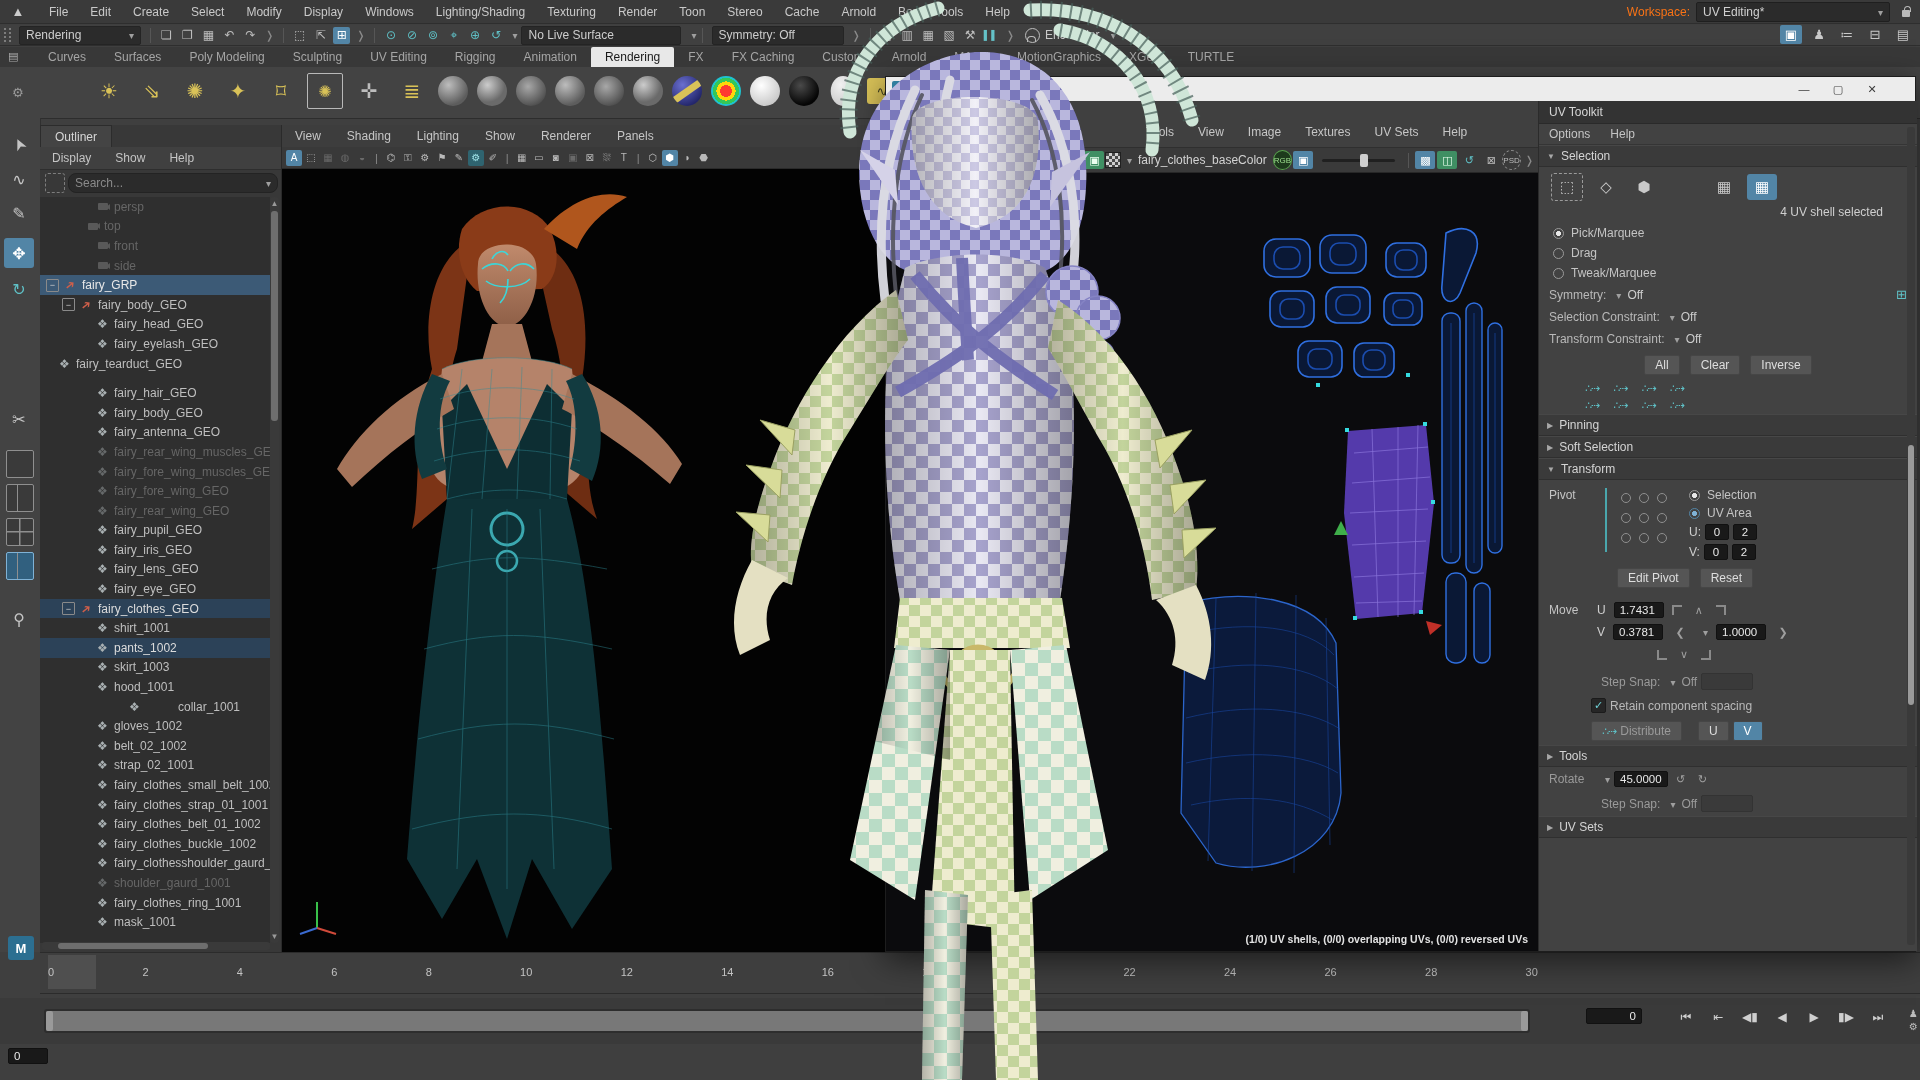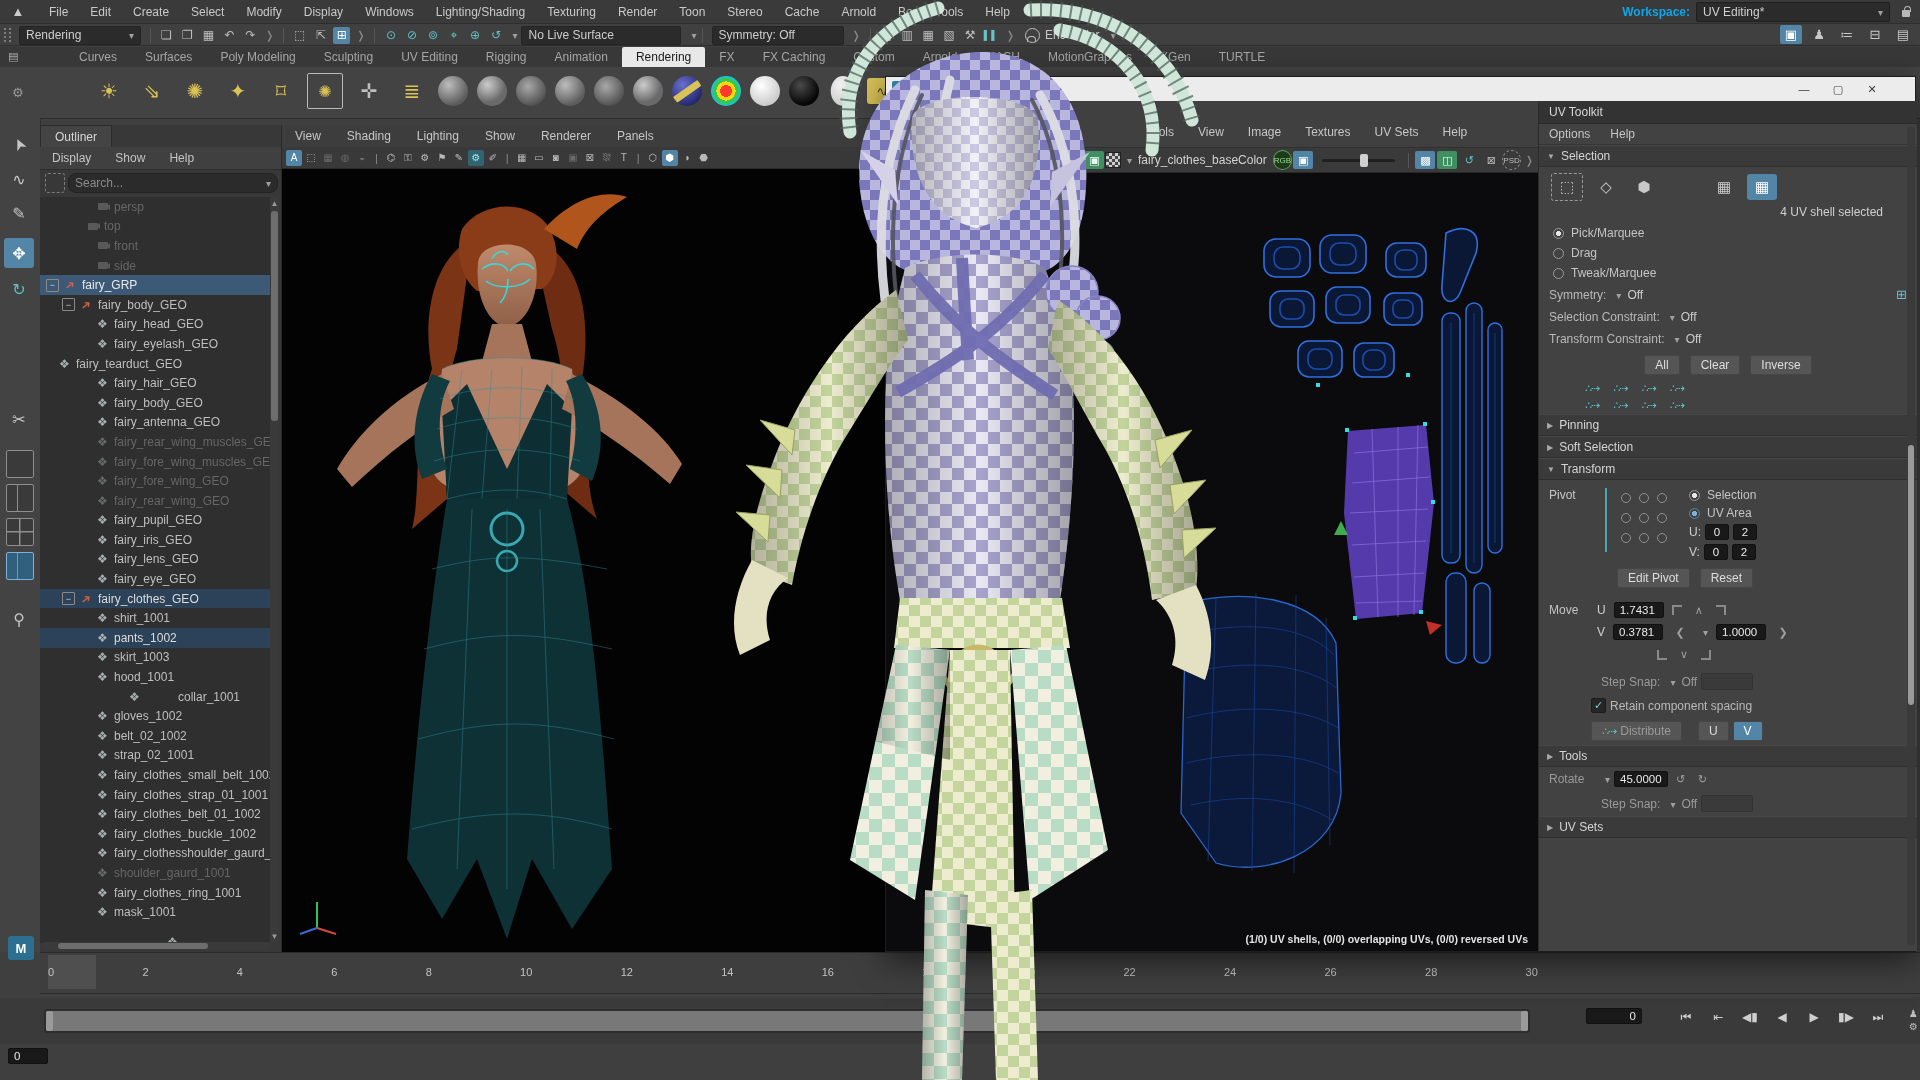--- a/index.html
+++ b/index.html
@@ -41,21 +41,21 @@
   .i-inputop::before{content:"▤";} .i-inputop2::before{content:"▥";} .i-constr::before{content:"▦";}
   .i-hist::before{content:"▧";} .i-wrench::before{content:"⚒";} .i-pause::before{content:"▌▌";font-size:9px;letter-spacing:1px;color:#64c2c8;}
   .userchip{display:flex;align-items:center;gap:5px;color:#c9c9c9;margin-left:6px;}
   .userchip .avatar{width:13px;height:13px;border:1.5px solid #bdbdbd;border-radius:50%;position:relative;}
   .userchip .avatar::after{content:"";position:absolute;left:1.5px;top:7px;width:7px;height:5px;border:1.5px solid #bdbdbd;border-bottom:none;border-radius:4px 4px 0 0;}
   .side-toggles{position:absolute;right:6px;top:0px;display:flex;gap:6px;}
   .stile{width:22px;height:19px;display:flex;align-items:center;justify-content:center;color:#c9c9c9;font-size:13px;border-radius:2px;}
   .stile.act{background:#5285a6;color:#fff;}
   
   .shelftabs{left:0;top:47px;width:1920px;height:20px;background:#383838;display:flex;align-items:flex-end;
-             padding-left:4px;box-sizing:border-box;gap:31px;}
+             padding-left:4px;box-sizing:border-box;}
   .tabmenu-ic{width:16px;height:15px;margin:0 10px 2px 4px;color:#a9a9a9;font-size:11px;}
   .tabmenu-ic::before{content:"▤";}
   .shelftabs .stab{padding:3px 14px 3px;color:#a5a5a5;font-size:12px;}
   .shelftabs .stab.active{background:#e8e8e8;color:#1a1a1a;border-radius:2px 2px 0 0;}
   
   .shelfrow{left:0;top:67px;width:1920px;height:51px;background:#434343;border-bottom:1px solid #2d2d2d;}
   .gear-ic{position:absolute;left:12px;top:18px;color:#9b9b9b;font-size:13px;}
   .gear-ic::before{content:"⚙";}
   .shelficons{position:absolute;left:92px;top:6px;display:flex;align-items:center;gap:9px;}
   .shicon{width:34px;height:34px;display:flex;align-items:center;justify-content:center;font-size:20px;color:#d9c258;}
@@ -226,21 +226,21 @@
         <span class="mitem">Texturing</span>
         <span class="mitem">Render</span>
         <span class="mitem">Toon</span>
         <span class="mitem">Stereo</span>
         <span class="mitem">Cache</span>
         <span class="mitem">Arnold</span>
         <span class="mitem">Bonus Tools</span>
         <span class="mitem">Help</span>
       </span>
     <span class="workspace">
-      <span style="color:#0ea5e9;font-weight:bold;">Workspace:</span>
+      <span style="color:#f97316;">Workspace:</span>
       <span class="ws-select dd">
           <span>UV Editing*</span>
         </span>
       <span class="lock-ic"></span>
     </span>
   </div>
 
   <div class="statusline abs">
     <span class="grip2"></span>
     <span class="msel dd">
@@ -422,21 +422,21 @@
           <span class="tico"></span>
           <span class="o-label">fairy_eyelash_GEO</span>
         </div>
 
         <div class="o-row" data-icon="mesh" style="">
           <span class="expander"></span>
           <span class="tico"></span>
           <span class="o-label">fairy_tearduct_GEO</span>
         </div>
 
-        <div class="o-row" data-icon="mesh" style="padding-left: 38px;">
+        <div class="o-row" data-icon="mesh" style="padding-left: 38px; margin-top: 10px;">
           <span class="expander"></span>
           <span class="tico"></span>
           <span class="o-label">fairy_hair_GEO</span>
         </div>
 
         <div class="o-row" data-icon="mesh" style="padding-left: 38px;">
           <span class="expander"></span>
           <span class="tico"></span>
           <span class="o-label">fairy_body_GEO</span>
         </div>

